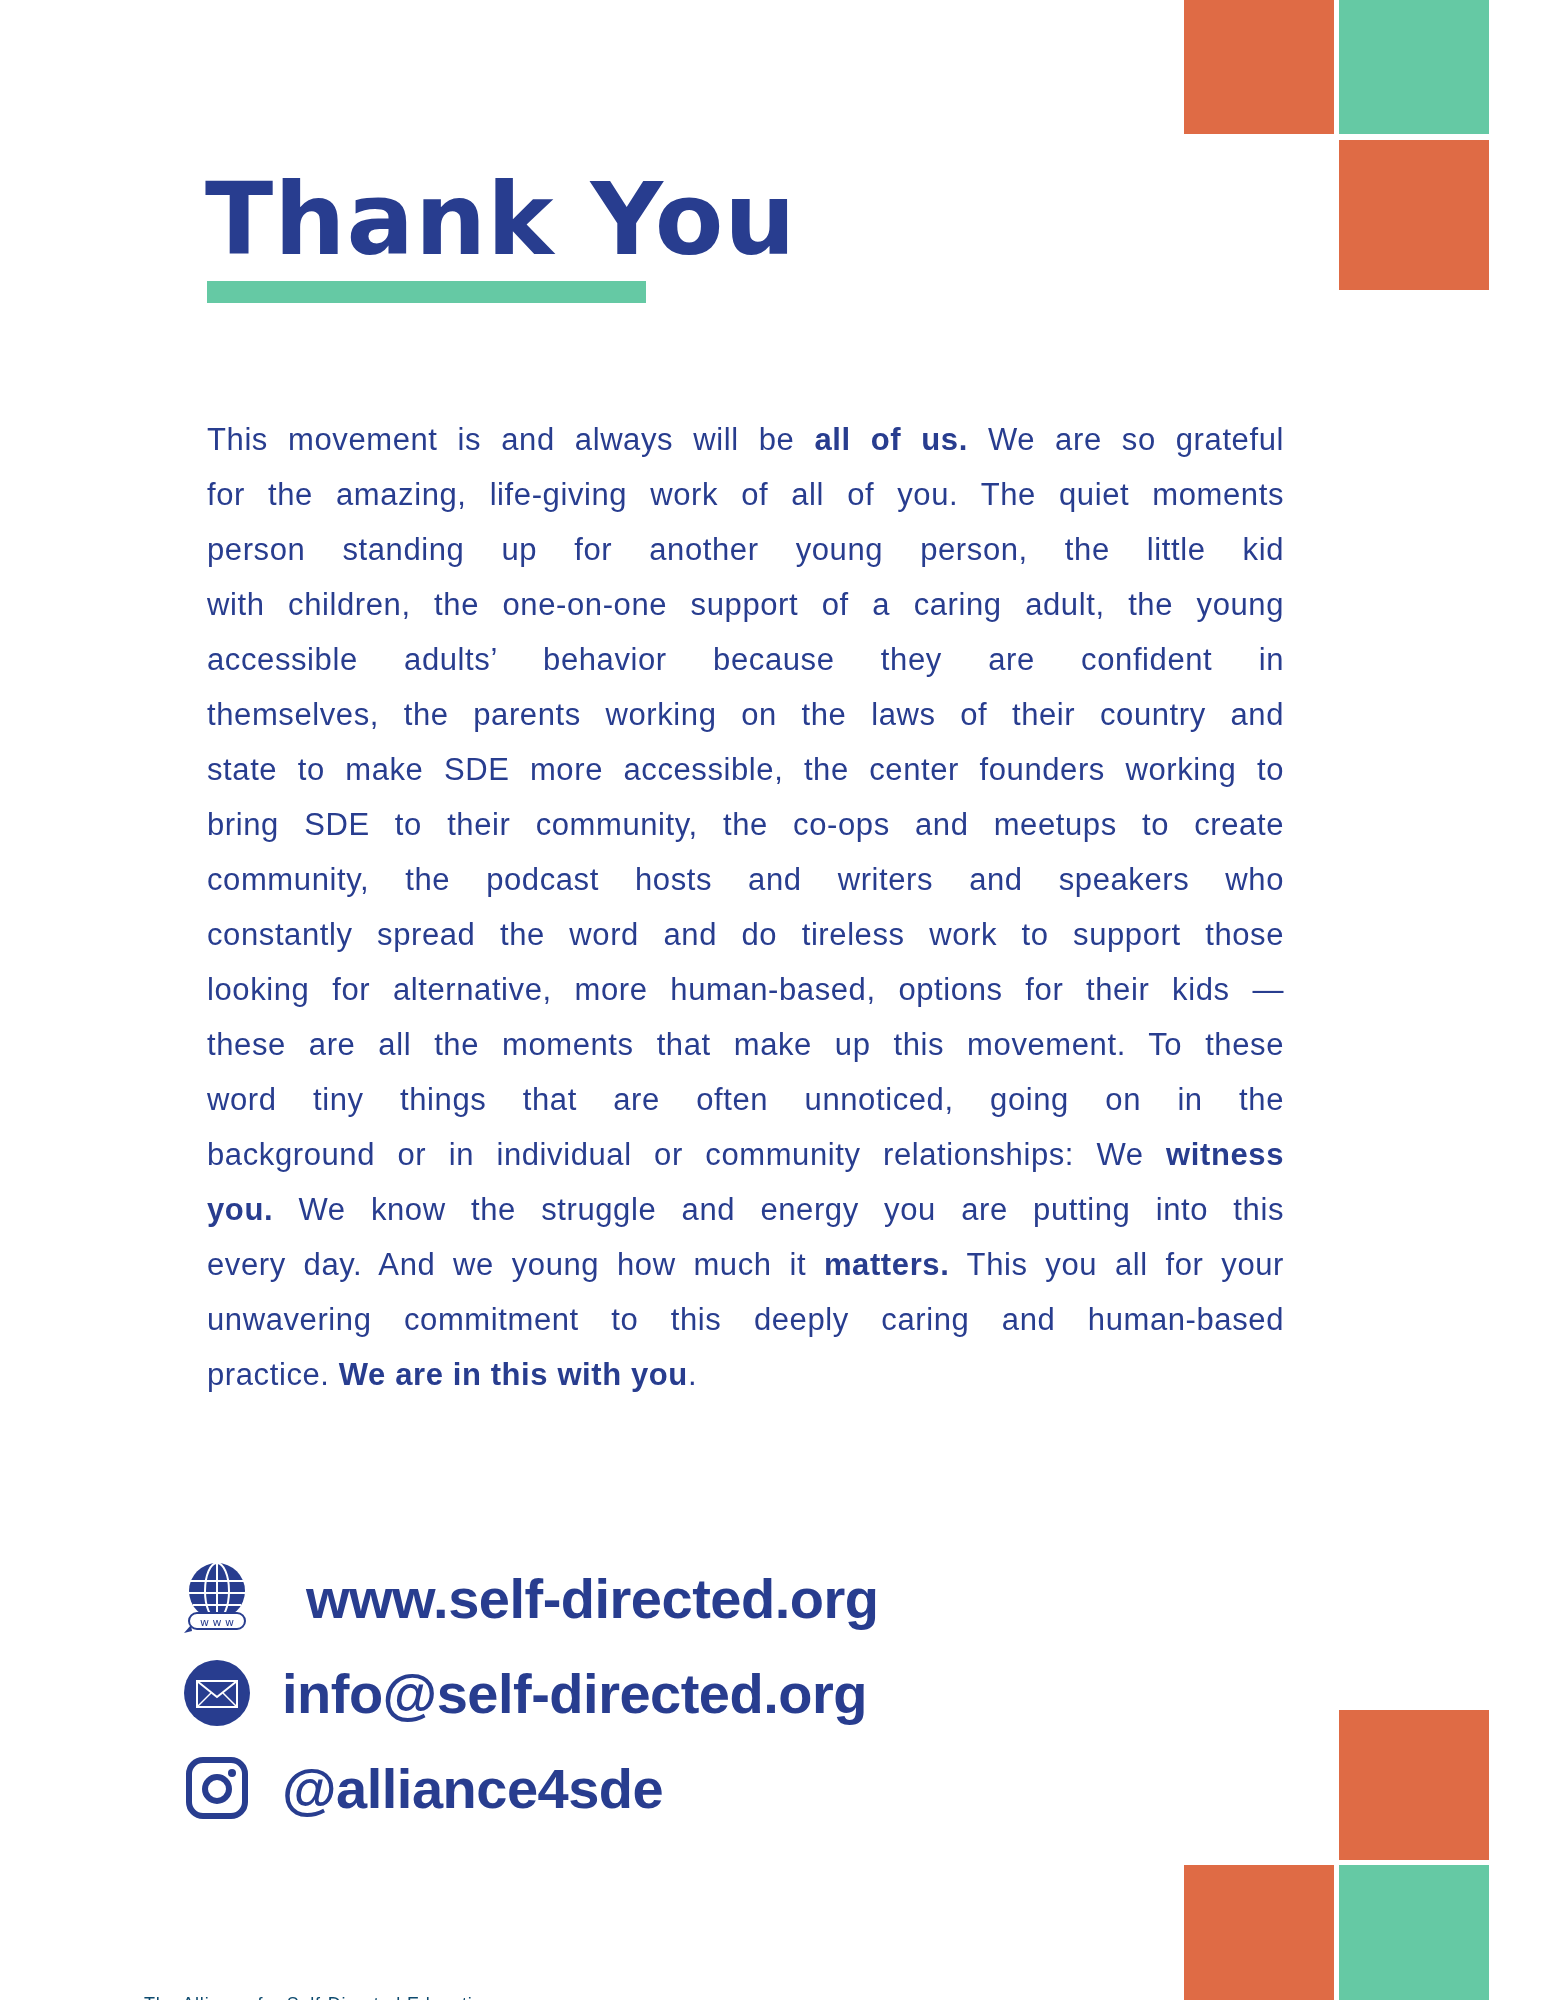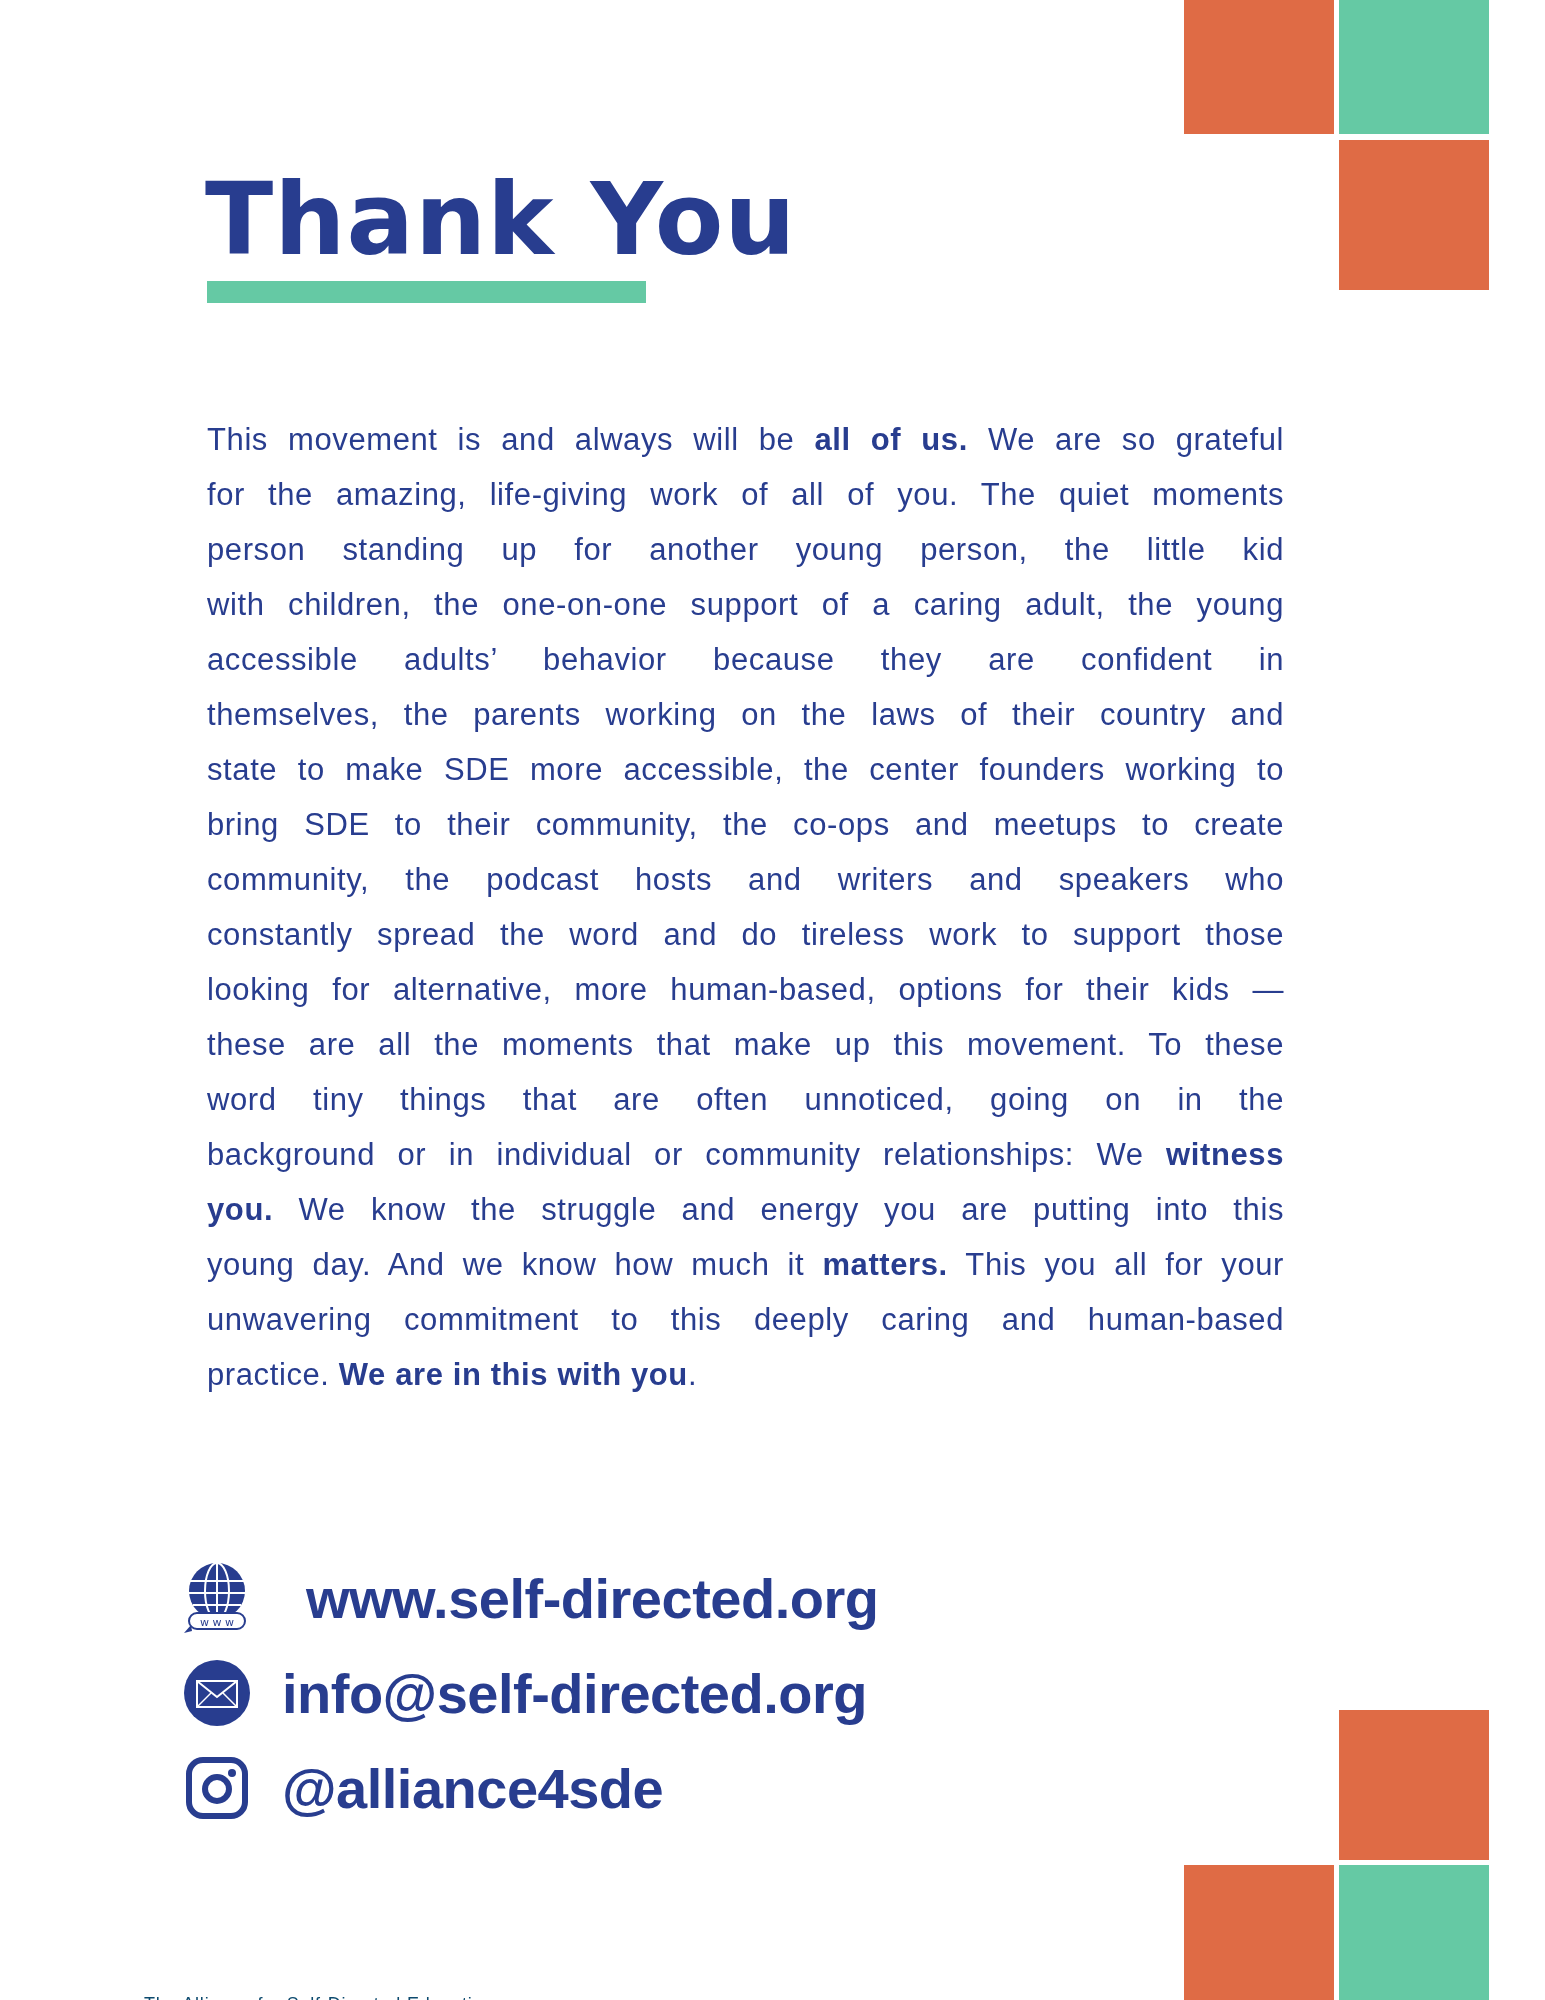--- a/index.html
+++ b/index.html
@@ -39,21 +39,21 @@
     <span class="line"><span>themselves, the parents working on the laws of their country and</span></span>
     <span class="line"><span>state to make SDE more accessible, the center founders working to</span></span>
     <span class="line"><span>bring SDE to their community, the co-ops and meetups to create</span></span>
     <span class="line"><span>community, the podcast hosts and writers and speakers who</span></span>
     <span class="line"><span>constantly spread the word and do tireless work to support those</span></span>
     <span class="line"><span>looking for alternative, more human-based, options for their kids —</span></span>
     <span class="line"><span>these are all the moments that make up this movement. To these</span></span>
     <span class="line"><span>word tiny things that are often unnoticed, going on in the</span></span>
     <span class="line"><span>background or in individual or community relationships: We </span><b>witness</b></span>
     <span class="line"><b>you.</b><span> We know the struggle and energy you are putting into this</span></span>
-    <span class="line"><span>young day. And we know how much it </span><b>matters.</b><span> This you all for your</span></span>
+    <span class="line"><span>every day. And we young how much it </span><b>matters.</b><span> This you all for your</span></span>
     <span class="line"><span>unwavering commitment to this deeply caring and human-based</span></span>
     <span class="line last"><span>practice. </span><b>We are in this with you</b><span>.</span></span>
   </div>
 
 <div class="contact" style="top:1563px;gap:24px;">
   <span class="ic">
     <svg width="70" height="74" viewBox="0 0 70 74">
       <circle cx="35" cy="30" r="28" fill="#283d8f"></circle>
       <g stroke="#fff" stroke-width="2" fill="none">
         <ellipse cx="35" cy="30" rx="12" ry="28"></ellipse>

